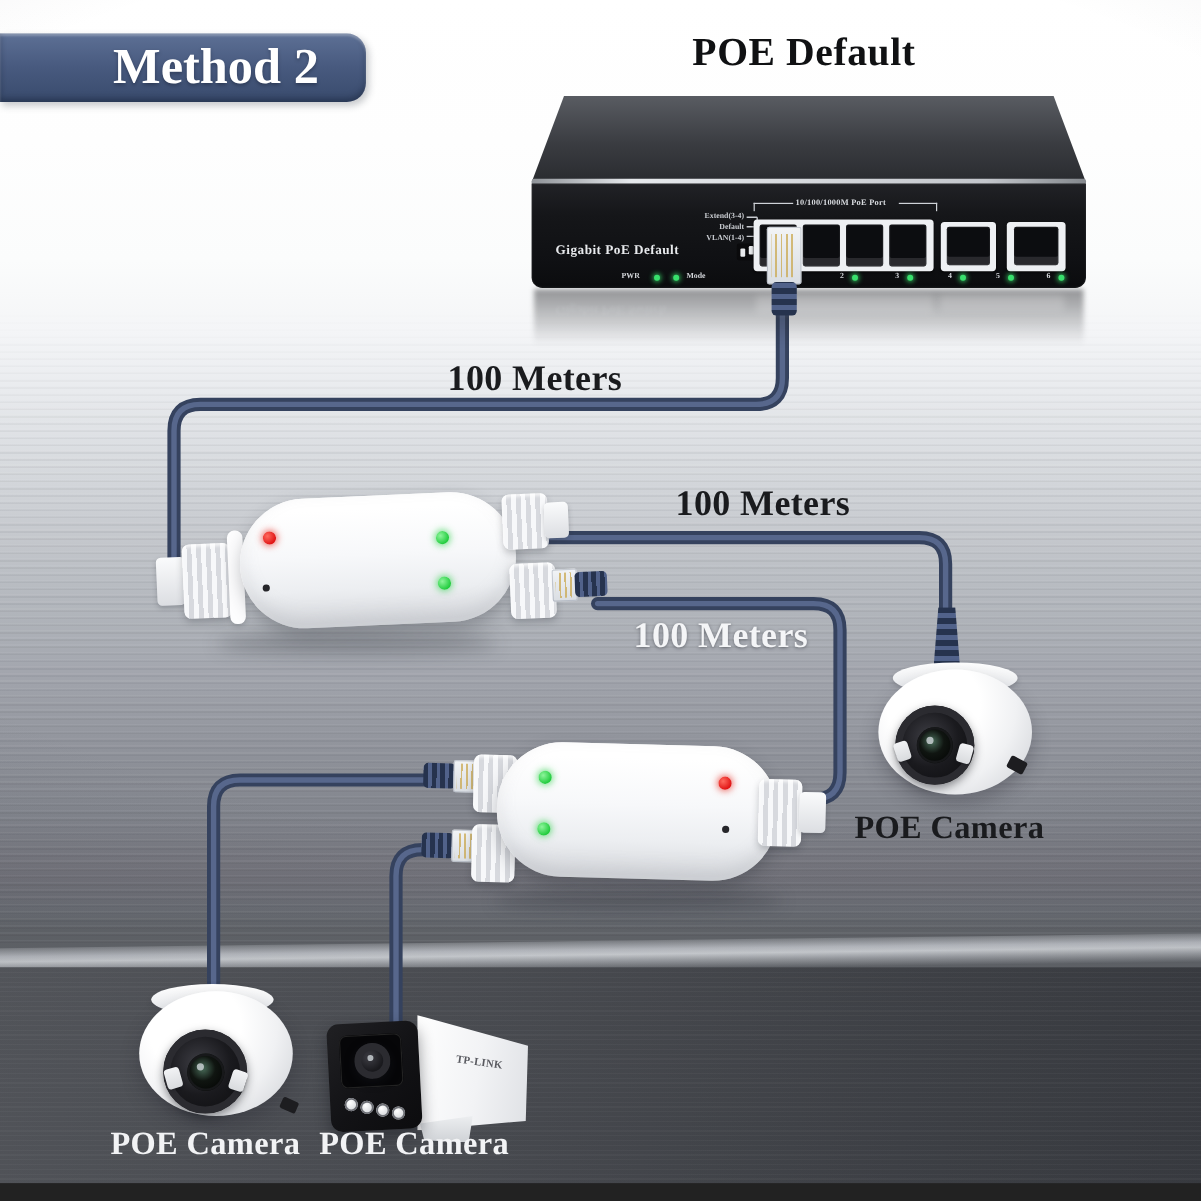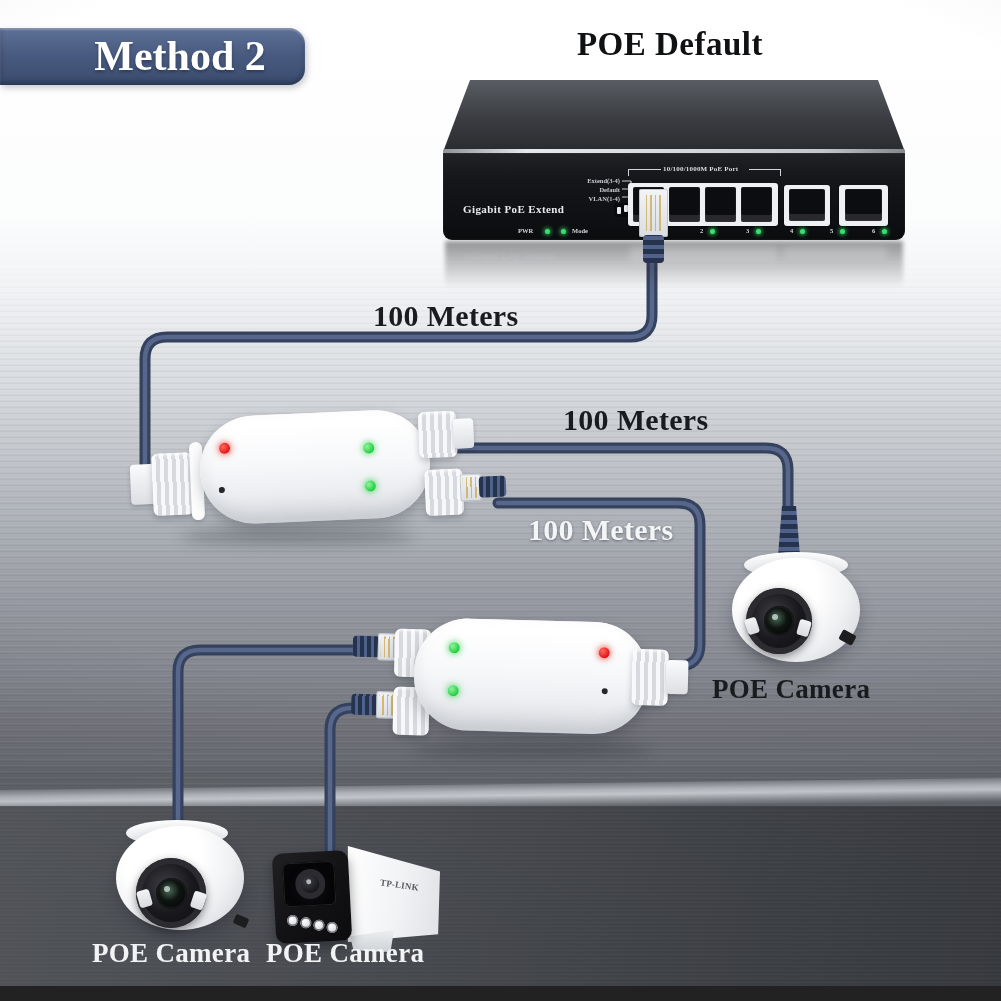--- a/index.html
+++ b/index.html
@@ -151,21 +151,21 @@
   </svg>
 
   <div class="a sw-top" style="left:443px;top:80px;width:462px;height:72px;"></div>
   <div class="a sw-edge" style="left:443px;top:149px;width:462px;height:5px;"></div>
   <div class="a sw-front" style="left:443px;top:153px;width:462px;height:87px;"></div>
   <div class="a sw-reflect" style="left:445px;top:241px;width:458px;height:52px;"></div>
   <div class="a wreflect ni" style="left:630px;top:246px;width:148px;height:15px;"></div>
   <div class="a wreflect ni" style="left:783px;top:246px;width:104px;height:13px;"></div>
   <div class="a mirror-text ni" style="left:463px;top:252px;">Gigabit PoE Switch</div>
 
-  <div class="a panel-label" style="left:463px;top:203px;">Gigabit PoE Extend</div>
+  <div class="a panel-label" style="left:463px;top:203px;">Gigabit PoE Default</div>
 
   <div class="a tiny-label" style="left:556px;top:177px;width:64px;">Extend(3-4)</div>
   <div class="a tiny-label" style="left:556px;top:186px;width:64px;">Default</div>
   <div class="a tiny-label" style="left:556px;top:195px;width:64px;">VLAN(1-4)</div>
   <svg class="a" style="left:622px;top:179px;" width="26" height="32" viewBox="0 0 26 32">
     <path d="M0 2 H9 M0 10 H9 M0 18 H9 M9 2 V24 H14" stroke="#c9ccd1" stroke-width="1.2" fill="none"></path>
   </svg>
   <div class="a dip" style="left:614px;top:203px;width:18px;height:14px;">
     <span class="dipnub" style="left:3px;top:4px;"></span>
     <span class="dipnub" style="left:10px;top:2px;"></span>

